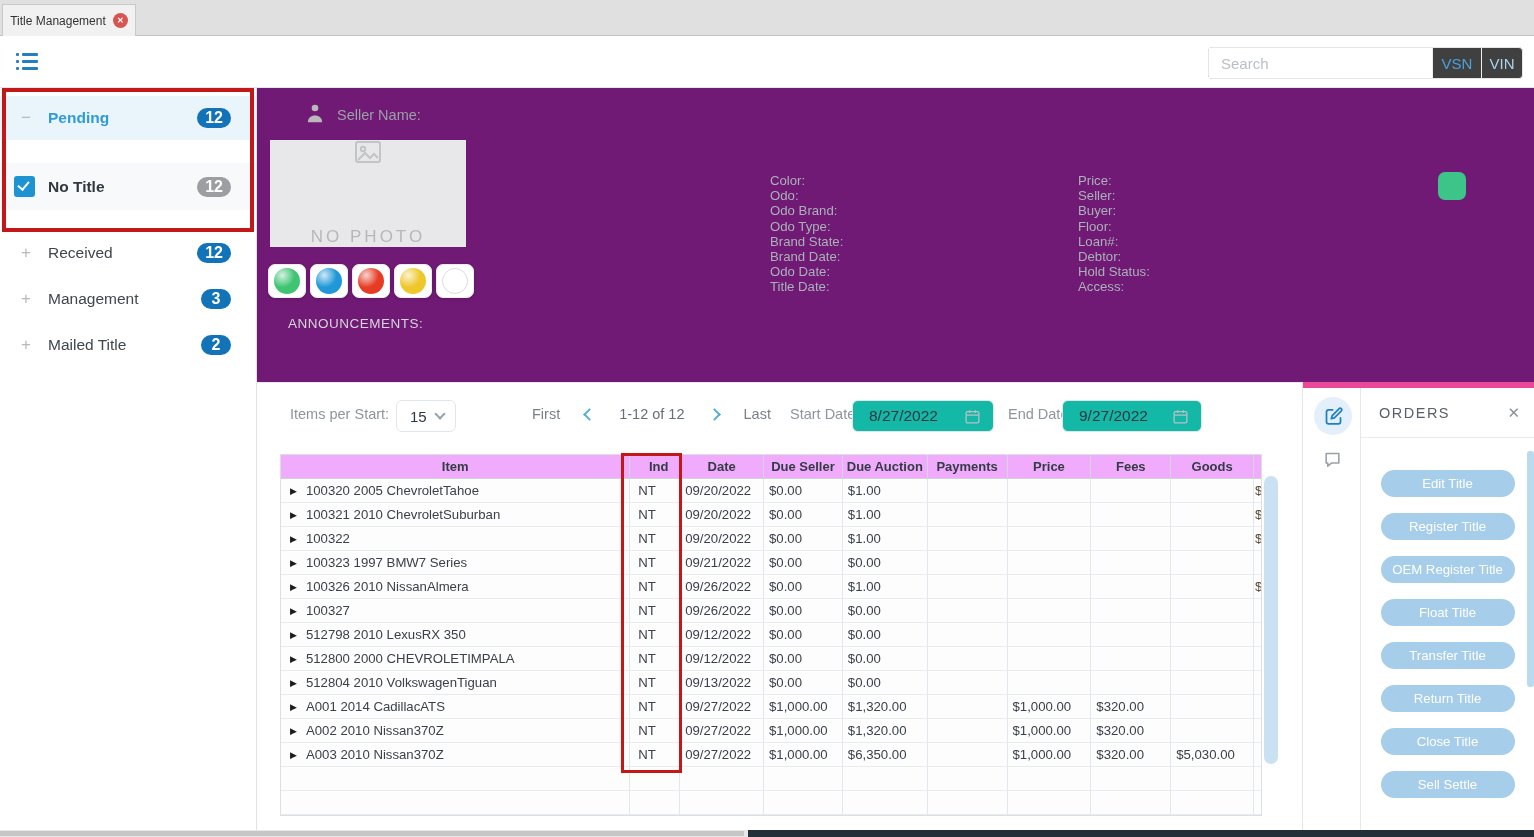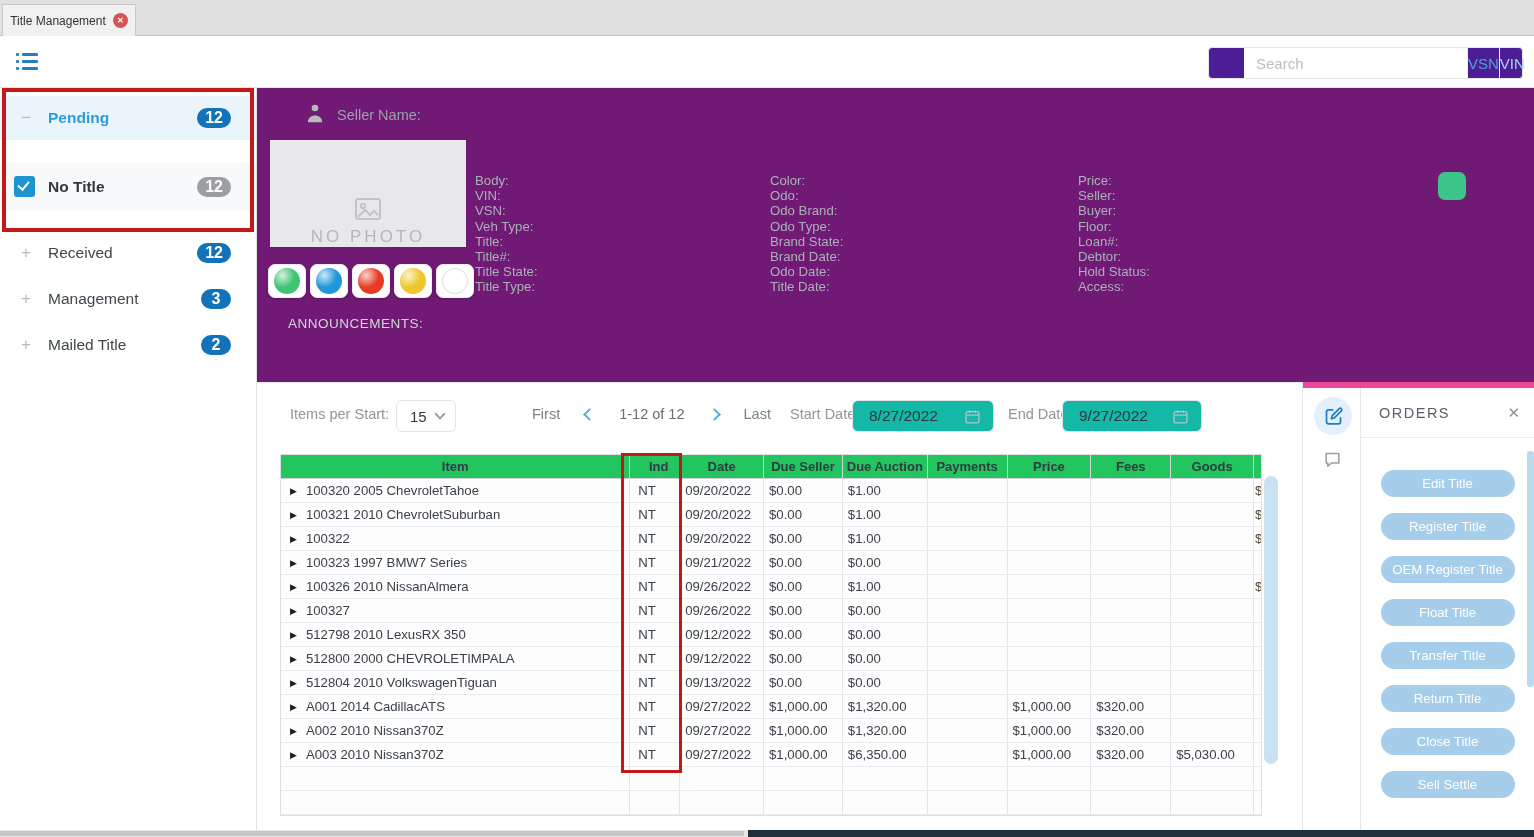--- a/index.html
+++ b/index.html
@@ -20,21 +20,21 @@
     justify-content:center; line-height:1; }
   
   .appheader { position:absolute; left:0; top:36px; width:1534px; height:52px;
     background:#fff; border-bottom:1px solid #dfe9f0; }
   .menu-icon { position:absolute; left:16px; top:17px; width:22px; height:17px;
     display:flex; flex-direction:column; justify-content:space-between; cursor:pointer; }
   .menu-row { height:3px; display:flex; gap:3px; }
   .menu-row::before { content:""; width:3px; background:#2380c0; border-radius:1px; }
   .menu-row::after  { content:""; flex:1;     background:#2380c0; border-radius:1px; }
   .search-group { position:absolute; left:1208px; top:11px; width:315px; height:32px;
-    border:1px solid #e6e6e6; border-radius:4px; display:flex; background:#4c1d95;padding-left:35px; }
+    border:1px solid #e6e6e6; border-radius:4px; display:flex; background:#404040; }
   .search-input { flex:1; border:none; outline:none; border-right:1px solid #ededed;
     padding:0 12px; font-size:15px; color:#444; font-family:"Liberation Sans",sans-serif; }
   .search-input::placeholder { color:#b9bfc4; }
   .seg { width:56px; display:flex; align-items:center; justify-content:center;
     font-size:15px; cursor:pointer; }
   .seg-vsn { color:#4aa1d8; border-right:1px solid #efefef; }
   .seg-vin { color:#a9d3ed; width:46px; }
   
   .sidebar { position:absolute; left:0; top:88px; width:257px; height:742px;
     background:#fff; border-right:1px solid #e2e2e2; }
@@ -59,21 +59,21 @@
   .sb-registered { top:193px; height:36px; }
   .sb-mailed     { top:239px; height:36px; }
   .hl { position:absolute; border:4px solid #c41818; z-index:50; pointer-events:none; }
   .hl-sidebar { left:2px; top:0px; width:252px; height:144px; }
   
   .detail { position:absolute; left:257px; top:88px; width:1277px; height:294px; background:#701a75; }
   .seller-row { position:absolute; left:48px; top:14px; display:flex; align-items:flex-end; gap:12px; }
   .seller-label { font-size:14.5px; color:#9aa1a8; padding-bottom:1px; }
   .photo-box { position:absolute; left:13px; top:52px; width:196px; height:107px;
     background:#e8e8ea; display:flex; flex-direction:column; align-items:center;
-    justify-content:flex-end; gap:6px; }
+    justify-content:space-between; gap:6px; }
   .no-photo-text { font-size:17px; color:#b5b7ba; letter-spacing:3px; }
   .chips { position:absolute; left:11px; top:176px; display:flex; gap:4px; }
   .chip { width:38px; height:34px; background:#fff; border:1px solid #ececec; border-radius:7px;
     box-shadow:0 1px 3px rgba(0,0,0,.18); display:flex; align-items:center; justify-content:center;
     cursor:pointer; }
   .dot { width:26px; height:26px; border-radius:50%; position:relative; }
   .dot::after { content:""; position:absolute; inset:0; border-radius:50%;
     background:radial-gradient(circle at 32% 28%, rgba(255,255,255,.78), rgba(255,255,255,0) 48%); }
   .chip:last-of-type .dot { border:1px solid #dcdcdc; }
   .announcements { position:absolute; left:31px; top:228px; font-size:13.5px;
@@ -106,21 +106,21 @@
   .date-label-end   { left:751px; }
   .date-input { position:absolute; top:17px; height:32px; border:1px solid #e3e6e9;
     border-radius:6px; display:flex; align-items:center; justify-content:space-between;
     padding:0 12px 0 16px; background:#14b8a6; cursor:pointer; }
   .di-start { left:595px; width:142px; }
   .di-end   { left:805px; width:140px; }
   .date-value { font-size:15.5px; color:#2f3640; }
   
   .vtable { position:absolute; left:23px; top:71px; width:982px;
     border:1px solid #dcdfe3; background:#fff; }
-  .thead { display:flex; height:24px; background:#22c55e; border-bottom:1px solid #cfd3d7; }
+  .thead { display:flex; height:24px; background:#f0abfc; border-bottom:1px solid #cfd3d7; }
   .th { border-right:1px solid #d3d7db; font-size:13px; font-weight:bold; color:#333b44;
     display:flex; align-items:center; justify-content:center; }
   .trow { display:flex; height:24px; border-bottom:1px solid #e9ecef; background:#fdfdfe; }
   .td { border-right:1px solid #e3e6ea; font-size:13.2px; color:#3a4149;
     display:flex; align-items:center; padding-left:5px; overflow:hidden; white-space:nowrap; }
   .c-item  { width:350px; } .c-ind { width:50px; padding-left:8px; }
   .c-date  { width:84px; }  .c-dsel { width:79px; } .c-dauc { width:85px; }
   .c-pay   { width:80px; }  .c-price { width:84px; } .c-fees { width:80px; }
   .c-goods { width:83px; }  .c-x { width:7px; padding-left:1px; border-right:none; color:#5a4a30; }
   .td.c-item { padding-left:9px; }
@@ -242,31 +242,20 @@
 
       <div class="chip">
         <span class="dot" style="background: rgb(238, 199, 43);"></span>
       </div>
 
       <div class="chip">
         <span class="dot" style="background: rgb(255, 255, 255);"></span>
       </div>
     </div>
   <div class="announcements">ANNOUNCEMENTS:</div>
-  <div class="fcol" style="left:218px">
-
-  <div class="fline">Body:</div>
-      <div class="fline">VIN:</div>
-      <div class="fline">VSN:</div>
-      <div class="fline">Veh Type:</div>
-      <div class="fline">Title:</div>
-      <div class="fline">Title#:</div>
-      <div class="fline">Title State:</div>
-      <div class="fline">Title Type:</div>
-    </div>
   <div class="fcol" style="left:821px">
 
   <div class="fline">Price:</div>
       <div class="fline">Seller:</div>
       <div class="fline">Buyer:</div>
       <div class="fline">Floor:</div>
       <div class="fline">Loan#:</div>
       <div class="fline">Debtor:</div>
       <div class="fline">Hold Status:</div>
       <div class="fline">Access:</div>

